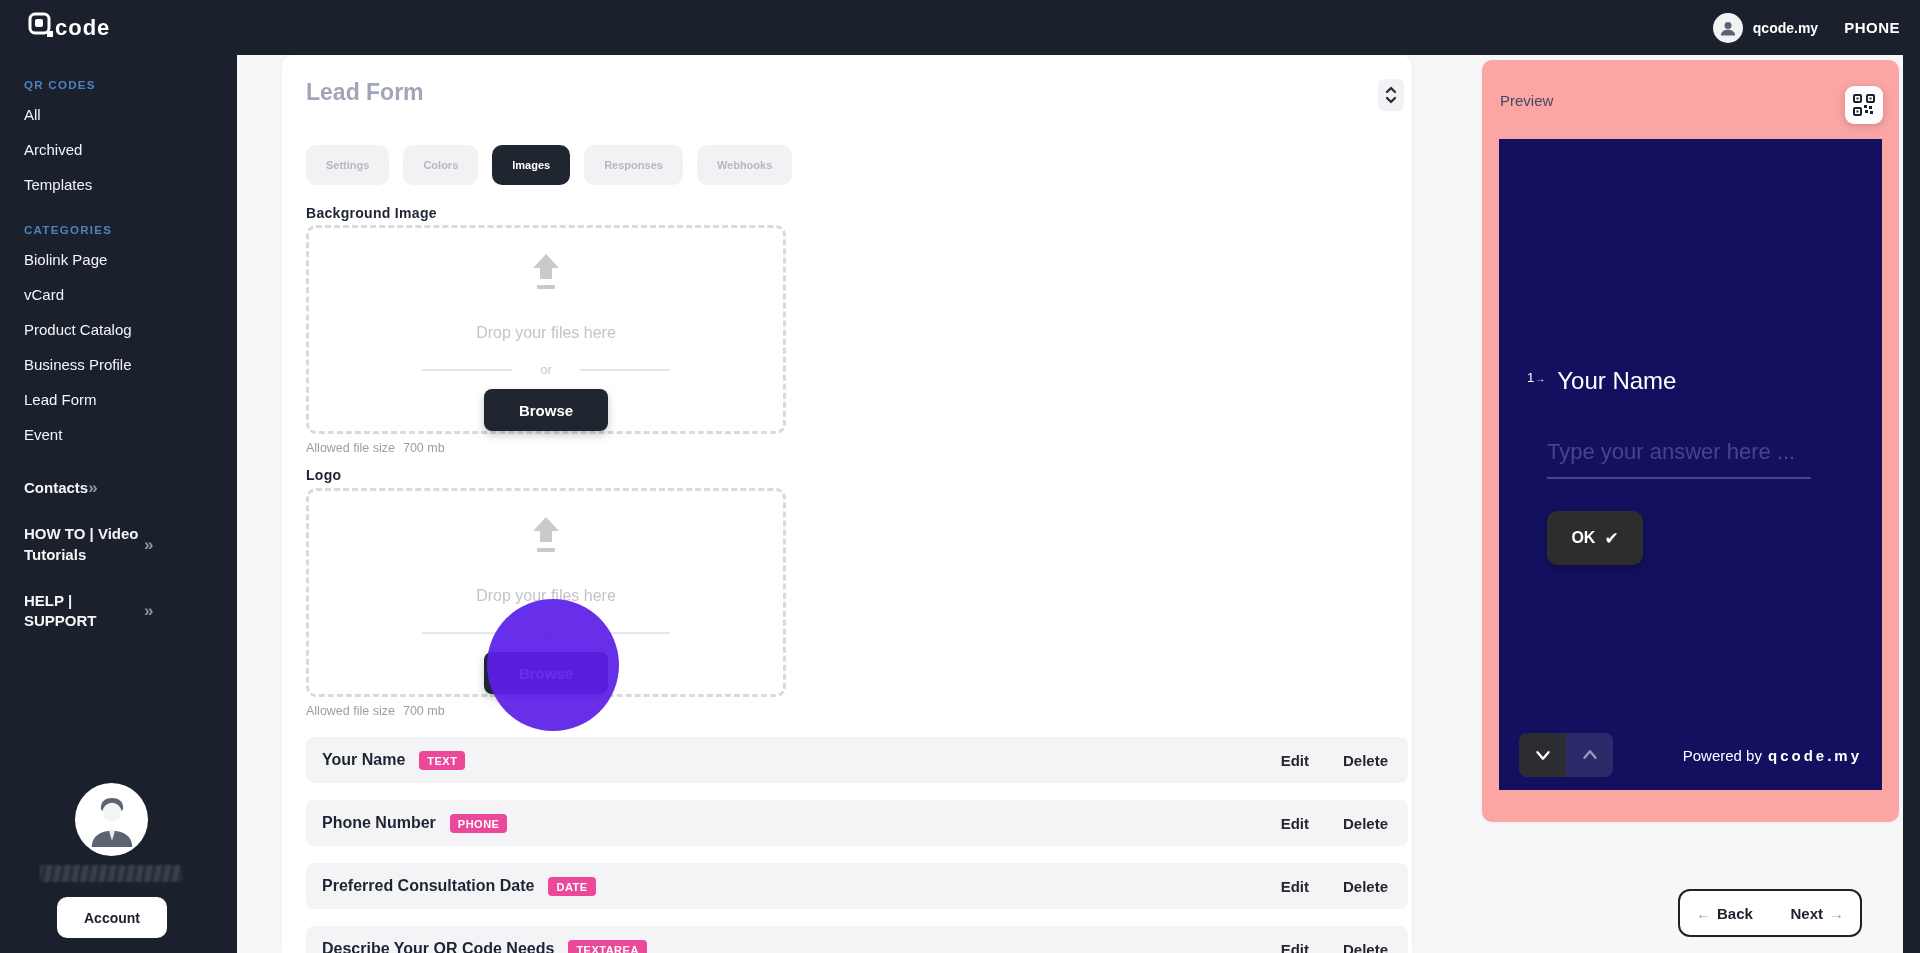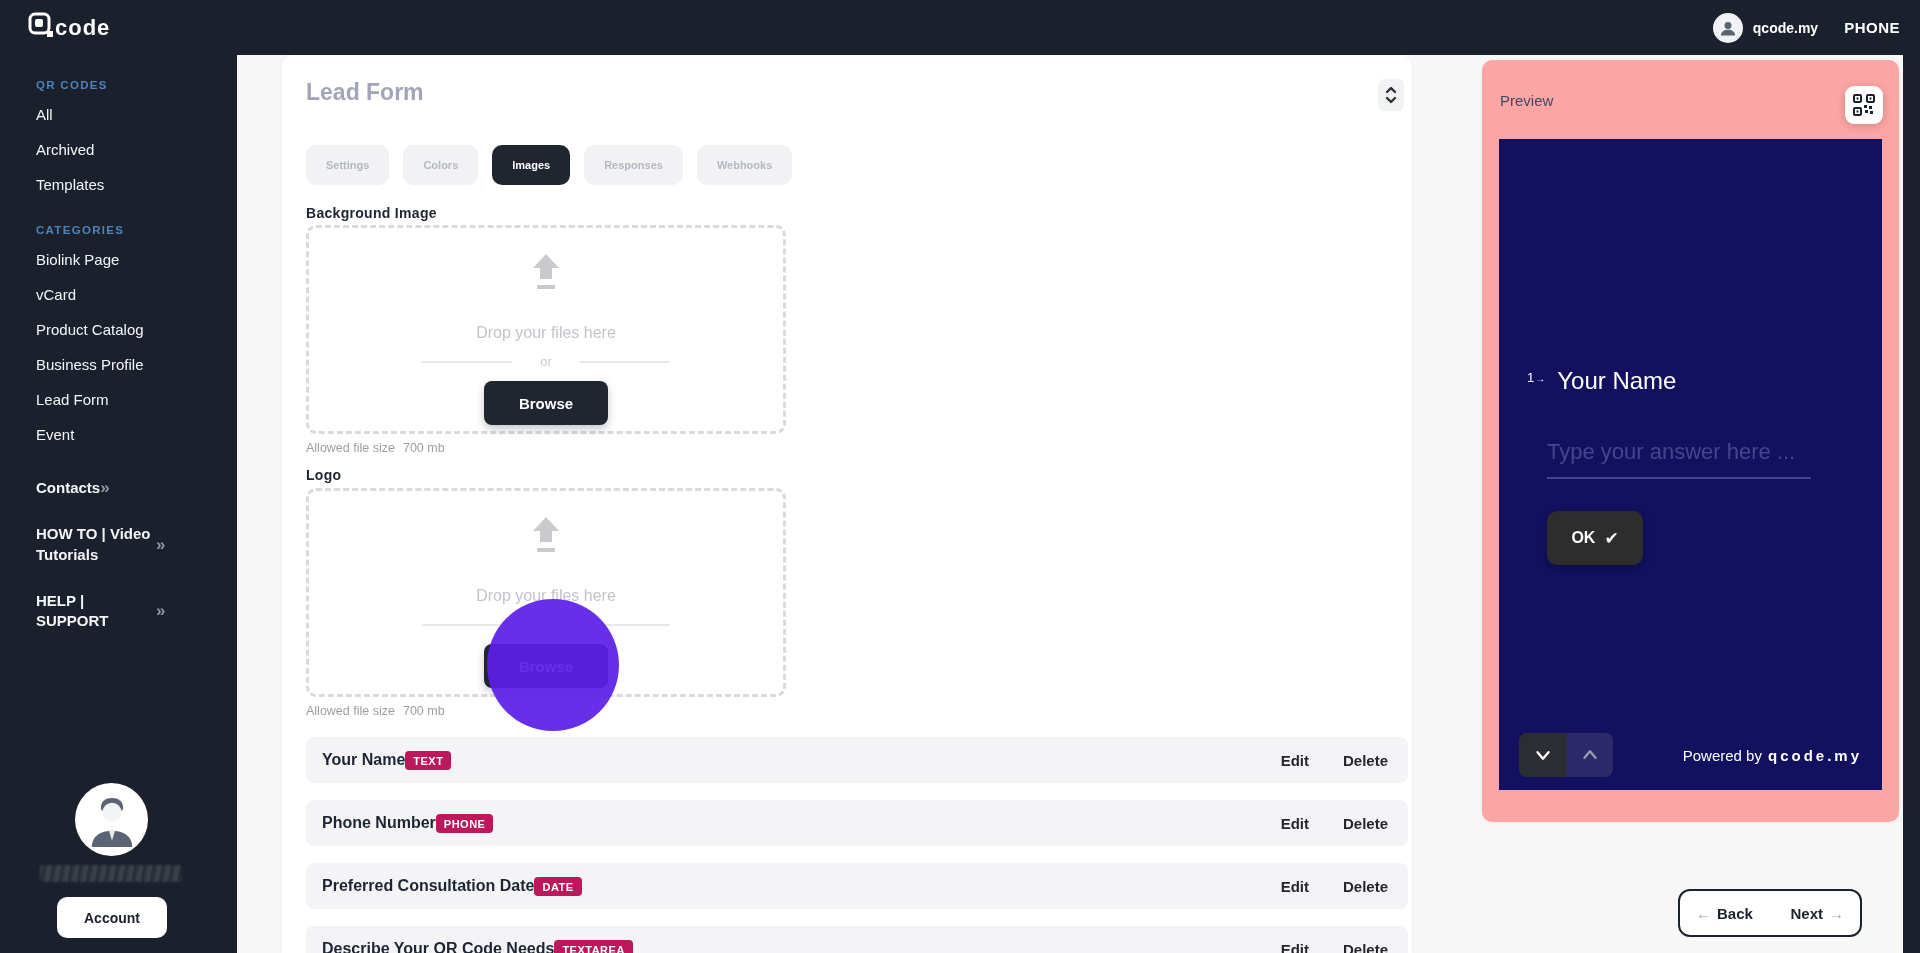--- a/index.html
+++ b/index.html
@@ -14,21 +14,21 @@
   .topbar { position:absolute; left:0; top:0; width:1920px; height:55px; background:#1a212c; z-index:30; display:flex; align-items:center; }
   .logo-wrap { display:flex; align-items:center; margin-left:28px; }
   .logo-text { color:#fff; font-size:22px; font-weight:600; letter-spacing:1px; }
   .top-right { position:absolute; right:20px; top:0; height:55px; display:flex; align-items:center; gap:26px; }
   .user-chip { display:flex; align-items:center; gap:10px; cursor:pointer; }
   .avatar-sm { width:30px; height:30px; border-radius:50%; background:#f1f2f4; display:flex; align-items:center; justify-content:center; overflow:hidden; }
   .user-name { color:#fff; font-size:14px; font-weight:700; }
   .logout { color:#fff; font-size:15px; font-weight:700; letter-spacing:.5px; cursor:pointer; }
 
   
-  .sidebar { position:absolute; left:0; top:55px; width:208px; bottom:0; background:#1a212c; z-index:20; padding:10px 0 0 36px; }
+  .sidebar { position:absolute; left:0; top:55px; width:208px; bottom:0; background:#1a212c; z-index:20; padding:10px 0 0 24px; }
   .side-section-title { color:#4d82bb; font-size:11.5px; font-weight:700; letter-spacing:1.3px; margin:14px 0 6px 0; }
   .side-item { color:#f4f5f7; font-size:15px; padding:9px 0; cursor:pointer; }
   .side-link { display:flex; align-items:center; padding-right:36px; color:#f4f5f7; font-size:15px; font-weight:700; margin-top:26px; cursor:pointer; }
   .side-link .lbl { max-width:120px; line-height:1.35; }
   .chev { color:#8f97a3; font-size:17px; letter-spacing:-2px; }
   .avatar-big { position:absolute; left:75px; top:728px; width:73px; height:73px; border-radius:50%; background:#fff; display:flex; align-items:center; justify-content:center; overflow:hidden; }
   .blur-bar { position:absolute; left:40px; top:810px; width:142px; height:17px; border-radius:3px; opacity:.85; filter:blur(1.2px);
     background:repeating-linear-gradient(100deg,#444a55 0 3px,#262b34 3px 6px,#3b414b 6px 9px); }
   .account-btn { position:absolute; left:57px; top:842px; width:110px; height:41px; background:#fff; border:none; border-radius:10px; font-family:inherit; font-size:14px; font-weight:700; color:#1a212c; cursor:pointer; }
 
@@ -40,32 +40,32 @@
   .page-title { position:absolute; left:24px; top:24px; font-size:23px; font-weight:700; color:#a2a5b8; }
   .sort-btn { position:absolute; left:1096px; top:24px; width:26px; height:32px; background:#f2f2f4; border:none; border-radius:6px; cursor:pointer; display:flex; flex-direction:column; align-items:center; justify-content:center; gap:2px; }
 
   .tabs { position:absolute; left:24px; top:90px; display:flex; gap:14px; }
   .tab { height:40px; padding:0 20px; display:flex; align-items:center; border-radius:10px; background:#f2f2f4; color:#b4b8c2; font-size:11px; font-weight:600; cursor:pointer; border:none; font-family:inherit; }
   .tab.active { background:#20262f; color:#fff; }
 
   .section-label { position:absolute; left:24px; font-size:14px; font-weight:700; color:#1e2433; letter-spacing:.3px; }
   .dropzone { position:absolute; left:24px; width:480px; height:209px; border:3px dashed #d9d9de; border-radius:10px; display:flex; flex-direction:column; align-items:center; padding-top:24px; cursor:pointer; background:#fff; }
   .drop-text { margin-top:26px; font-size:16px; color:#c3c3ca; }
-  .or-row { margin-top:12px; display:flex; align-items:center; gap:28px; }
+  .or-row { margin-top:20px; display:flex; align-items:center; gap:28px; }
   .or-line { width:90px; height:2px; background:#e7e7ea; }
   .or-text { font-size:13px; color:#c9c9cf; }
   .browse-btn { margin-top:12px; width:124px; height:44px; background:#20262f; color:#fff; border:none; border-radius:8px; font-family:inherit; font-size:15px; font-weight:700; cursor:pointer; box-shadow:0 4px 8px rgba(32,38,47,.25); }
   .allowed { position:absolute; left:24px; font-size:12.5px; color:#9d9da5; }
   .allowed b { font-weight:400; margin-left:8px; }
 
   .purple-circle { position:absolute; left:205px; top:544px; width:132px; height:132px; border-radius:50%; background:rgba(91,31,232,.93); z-index:5; pointer-events:none; }
 
   .field-row { position:absolute; left:24px; width:1102px; height:46px; background:#f4f4f6; border-radius:8px; display:flex; align-items:center; padding:0 20px 0 16px; }
   .field-label { font-size:16px; font-weight:700; color:#1d2433; }
-  .type-badge { background:#be185d; color:#fff; font-size:11px; font-weight:700; letter-spacing:.5px; border-radius:4px; padding:4px 8px 3px; }
+  .type-badge { margin-left:14px; background:#ec4899; color:#fff; font-size:11px; font-weight:700; letter-spacing:.5px; border-radius:4px; padding:4px 8px 3px; }
   .row-actions { margin-left:auto; display:flex; gap:34px; }
   .row-action { font-size:15px; font-weight:600; color:#26262b; cursor:pointer; background:none; border:none; font-family:inherit; }
 
   
   .preview-card { position:absolute; left:1482px; top:60px; width:417px; height:762px; background:#fca5a5; border-radius:10px; z-index:2; box-shadow:0 1px 4px rgba(0,0,0,.05); }
   .preview-title { position:absolute; left:18px; top:32px; font-size:15px; color:#434960; }
   .qr-btn { position:absolute; right:16px; top:26px; width:38px; height:38px; background:#fff; border:none; border-radius:9px; box-shadow:0 2px 8px rgba(0,0,0,.18); cursor:pointer; display:flex; align-items:center; justify-content:center; }
 
   .phone { position:absolute; left:17px; top:79px; width:383px; height:651px; background:#131060; overflow:hidden; }
   .question-row { position:absolute; left:28px; top:228px; display:flex; align-items:flex-start; }

